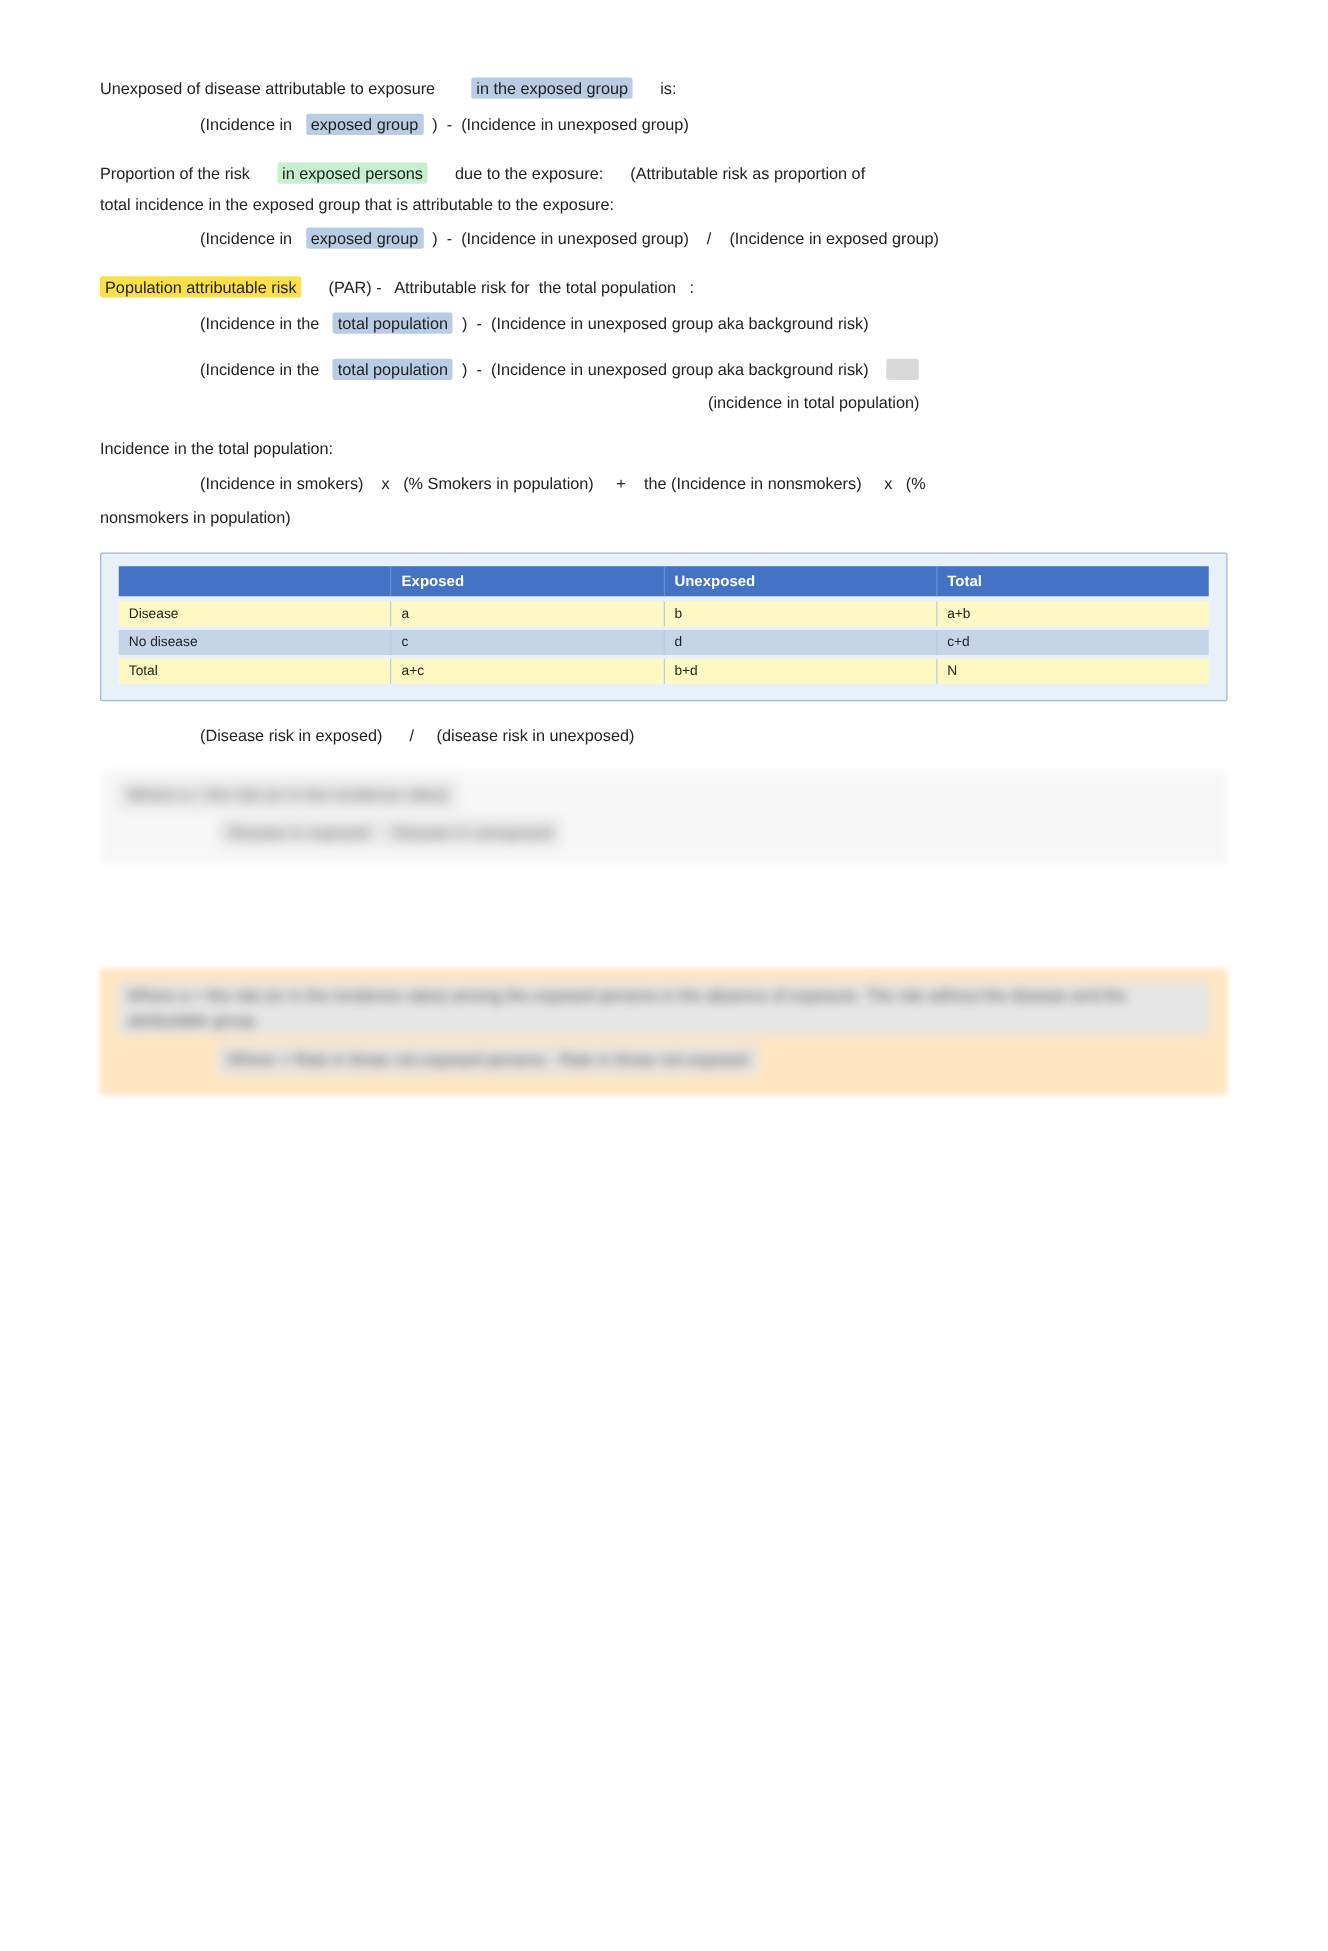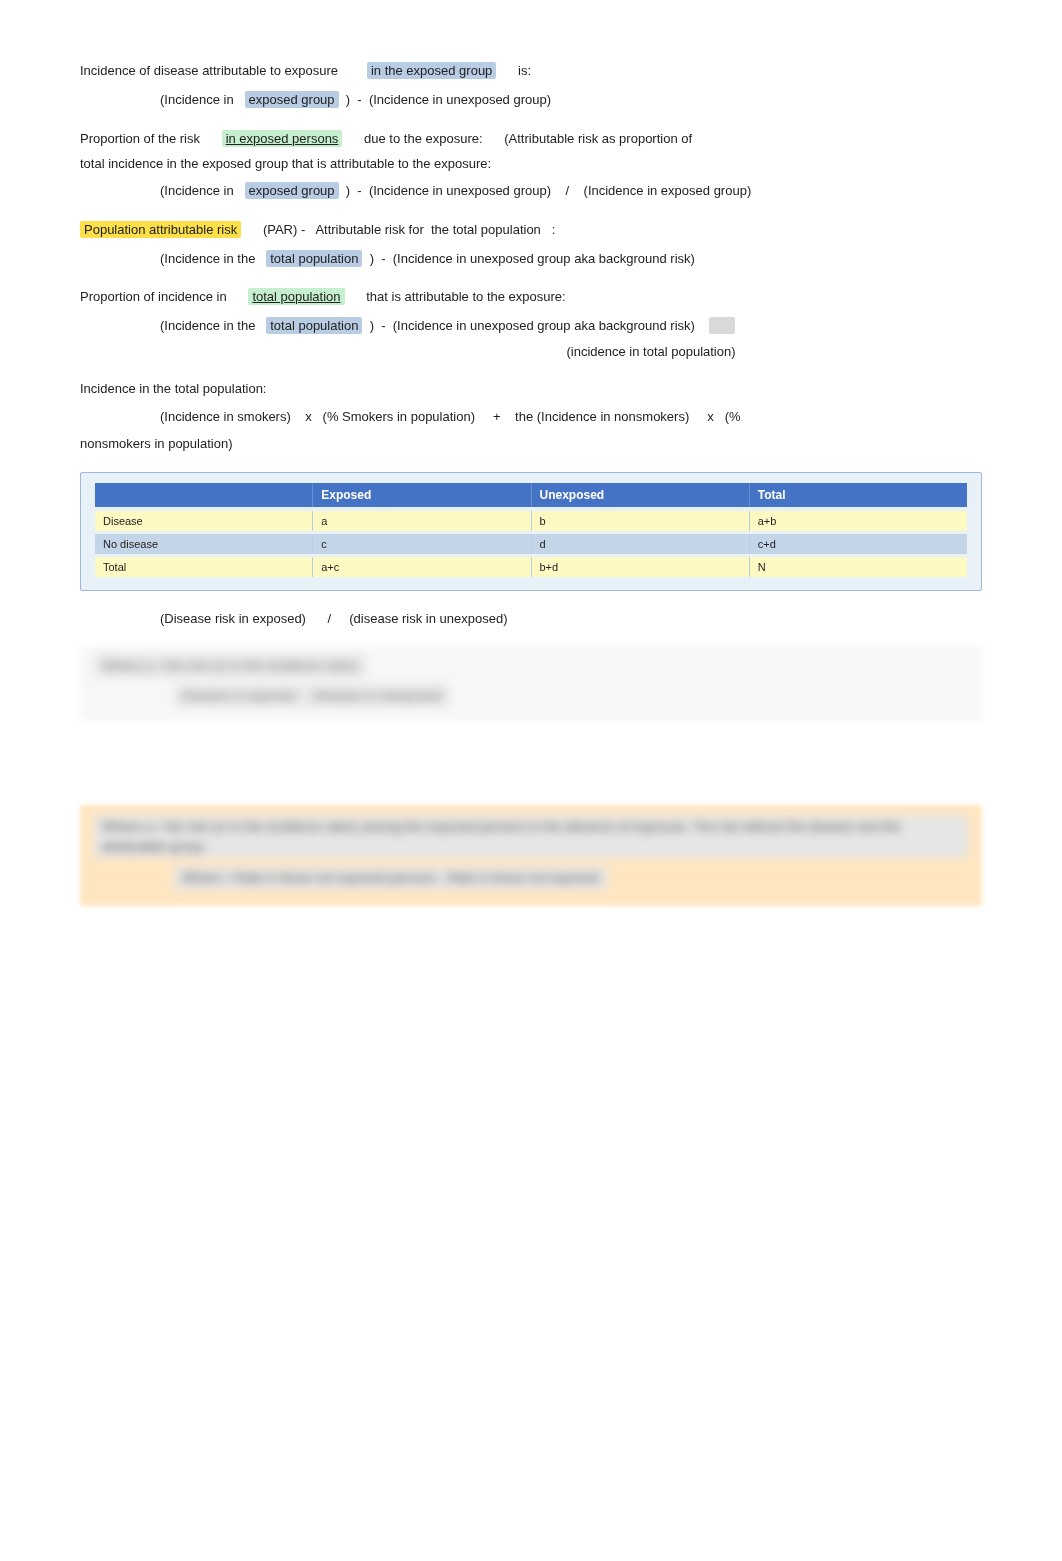--- a/index.html
+++ b/index.html
@@ -30,21 +30,20 @@
     .highlight-blue {
       background-color: #b8cce4;
       padding: 1px 4px;
       border-radius: 2px;
     }
 
     .highlight-green {
       background-color: #c6efce;
       padding: 1px 4px;
       border-radius: 2px;
-      text-decoration: underline;
     }
 
     .highlight-yellow {
       background-color: #fde047;
       padding: 1px 4px;
       border-radius: 2px;
     }
 
     .highlight-gray {
       background-color: #d9d9d9;
@@ -144,21 +143,21 @@
       background: #e0e0e0;
       padding: 2px 8px;
       border-radius: 2px;
     }
   </style>
 </head>
 <body>
 
 <div class="section">
   <div class="line formula-line">
-    <span>Incidence of disease attributable to exposure</span>
+    <span>Unexposed of disease attributable to exposure</span>
     &nbsp;&nbsp;&nbsp;&nbsp;&nbsp;&nbsp;
     <span class="highlight-blue">in the exposed group</span>
     &nbsp;&nbsp;&nbsp;&nbsp;
     <span>is:</span>
   </div>
   <div class="formula-container line">
     <span>(Incidence in &nbsp;</span>
     <span class="highlight-blue">exposed group</span>
     <span>&nbsp;) &nbsp;-&nbsp; (Incidence in unexposed group)</span>
   </div>
@@ -193,27 +192,20 @@
     <span>Attributable risk for &nbsp;the total population &nbsp;&nbsp;:</span>
   </div>
   <div class="formula-container line">
     <span>(Incidence in the &nbsp;</span>
     <span class="highlight-blue">total population</span>
     <span>&nbsp;) &nbsp;-&nbsp; (Incidence in unexposed group aka background risk)</span>
   </div>
 </div>
 
 <div class="section">
-  <div class="line formula-line">
-    <span>Proportion of incidence in</span>
-    &nbsp;&nbsp;&nbsp;&nbsp;
-    <span class="highlight-green">total population</span>
-    &nbsp;&nbsp;&nbsp;&nbsp;
-    <span>that is attributable to the exposure:</span>
-  </div>
   <div class="formula-container">
     <div class="line">
       <span>(Incidence in the &nbsp;</span>
       <span class="highlight-blue">total population</span>
       <span>&nbsp;) &nbsp;-&nbsp; (Incidence in unexposed group aka background risk) &nbsp;&nbsp;</span>
       <span class="highlight-gray">&nbsp;&nbsp;&nbsp;&nbsp;&nbsp;</span>
     </div>
     <div class="line centered-text" style="padding-left: 160px;">
       <span>(incidence in total population)</span>
     </div>

